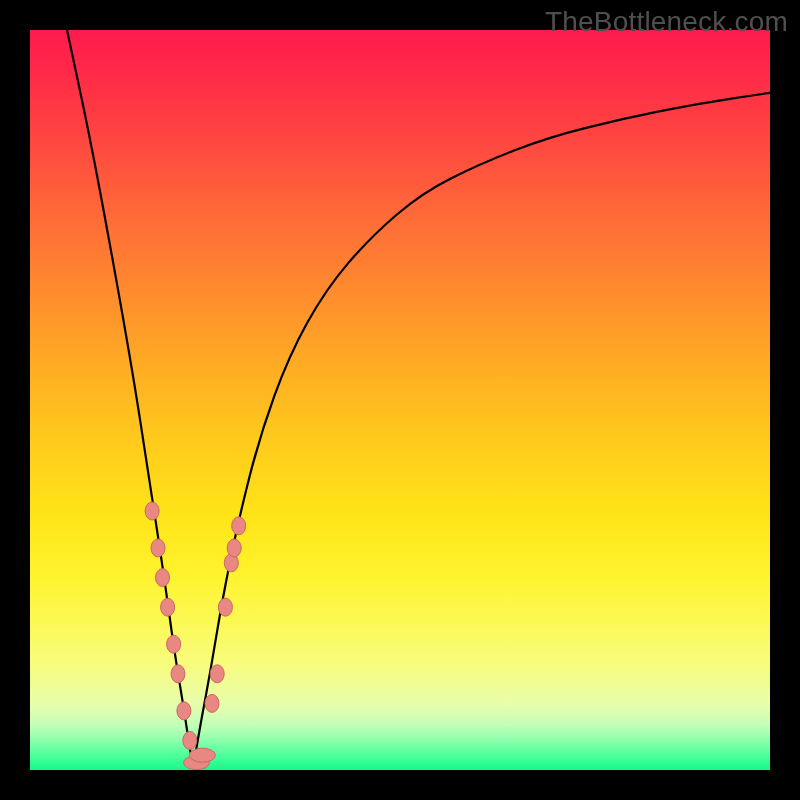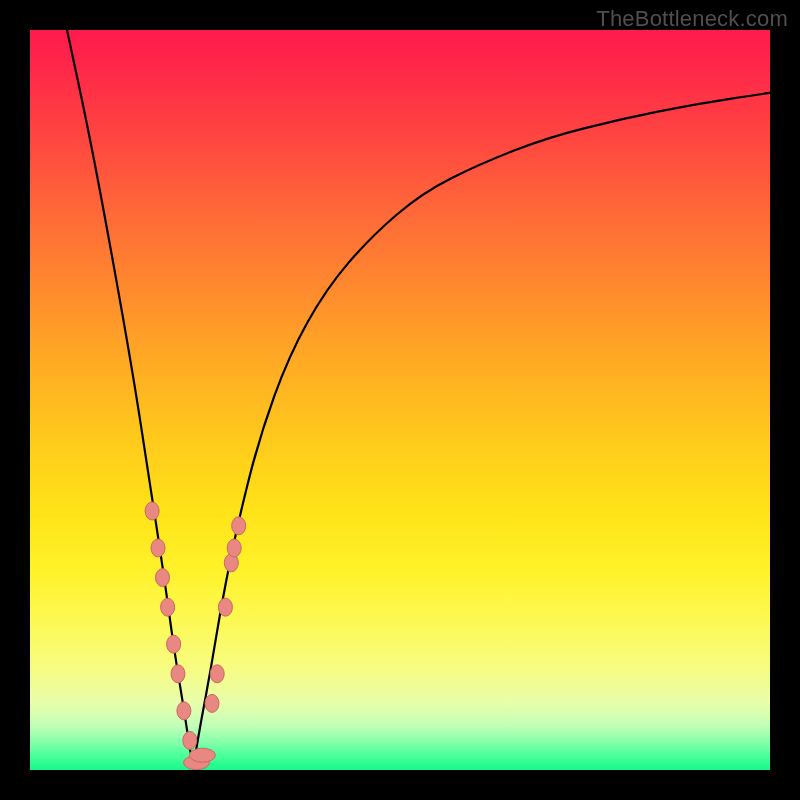--- a/index.html
+++ b/index.html
@@ -48,21 +48,21 @@
       #8cffac 96%,
       #4cff9a 98%,
       #17f98a 100%
     );
   }
   .watermark {
     position: absolute;
     top: 6px;
     right: 12px;
     color: #4f4f4f;
-    font-size: 22px;
+    font-size: 28px;
     font-weight: 500;
     letter-spacing: 0.2px;
     user-select: none;
   }
   svg.curve, svg.dots {
     position: absolute;
     inset: 0;
     width: 740px;
     height: 740px;
   }

